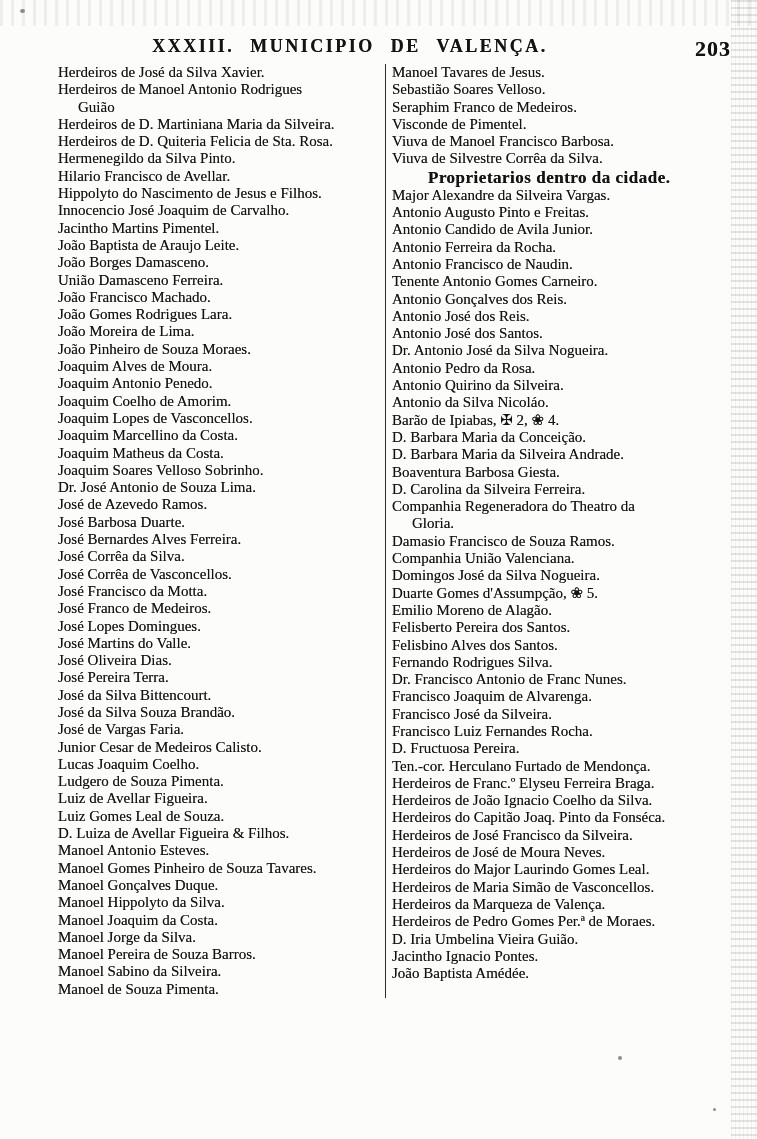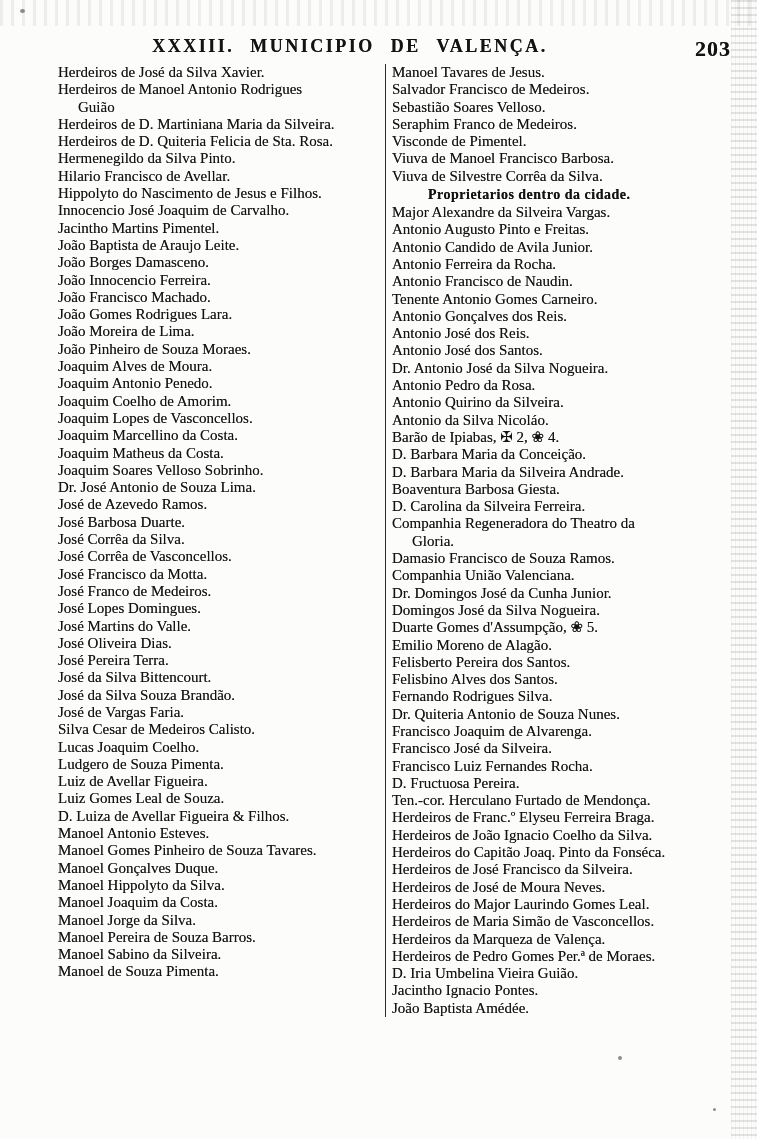--- a/index.html
+++ b/index.html
@@ -56,21 +56,21 @@
     align-self: stretch;
   }
   .entry {
     white-space: pre-line;
     padding-left: 20px; text-indent: -20px;
     text-shadow: 0 0 0.5px rgba(0,0,0,0.55);
   }
   .section-heading {
     font-weight: bold;
     padding-left: 36px;
-    font-size: 14px;
+    font-size: 17px;
     line-height: 19px;
     letter-spacing: 0.5px;
     text-shadow: 0 0 0.5px rgba(0,0,0,0.7);
   }
 </style>
 </head>
 <body>
 
 <div class="page">
 
@@ -92,47 +92,48 @@
 Guião</div>
         <div class="entry">Herdeiros de D. Martiniana Maria da Silveira.</div>
         <div class="entry">Herdeiros de D. Quiteria Felicia de Sta. Rosa.</div>
         <div class="entry">Hermenegildo da Silva Pinto.</div>
         <div class="entry">Hilario Francisco de Avellar.</div>
         <div class="entry">Hippolyto do Nascimento de Jesus e Filhos.</div>
         <div class="entry">Innocencio José Joaquim de Carvalho.</div>
         <div class="entry">Jacintho Martins Pimentel.</div>
         <div class="entry">João Baptista de Araujo Leite.</div>
         <div class="entry">João Borges Damasceno.</div>
-        <div class="entry">João Innocencio Ferreira.</div>
+        <div class="entry">União Damasceno Ferreira.</div>
         <div class="entry">João Francisco Machado.</div>
         <div class="entry">João Gomes Rodrigues Lara.</div>
         <div class="entry">João Moreira de Lima.</div>
         <div class="entry">João Pinheiro de Souza Moraes.</div>
         <div class="entry">Joaquim Alves de Moura.</div>
         <div class="entry">Joaquim Antonio Penedo.</div>
         <div class="entry">Joaquim Coelho de Amorim.</div>
         <div class="entry">Joaquim Lopes de Vasconcellos.</div>
         <div class="entry">Joaquim Marcellino da Costa.</div>
         <div class="entry">Joaquim Matheus da Costa.</div>
         <div class="entry">Joaquim Soares Velloso Sobrinho.</div>
         <div class="entry">Dr. José Antonio de Souza Lima.</div>
         <div class="entry">José de Azevedo Ramos.</div>
         <div class="entry">José Barbosa Duarte.</div>
+        <div class="entry">José Bernardes Alves Ferreira.</div>
         <div class="entry">José Corrêa da Silva.</div>
         <div class="entry">José Corrêa de Vasconcellos.</div>
         <div class="entry">José Francisco da Motta.</div>
         <div class="entry">José Franco de Medeiros.</div>
         <div class="entry">José Lopes Domingues.</div>
         <div class="entry">José Martins do Valle.</div>
         <div class="entry">José Oliveira Dias.</div>
         <div class="entry">José Pereira Terra.</div>
         <div class="entry">José da Silva Bittencourt.</div>
         <div class="entry">José da Silva Souza Brandão.</div>
         <div class="entry">José de Vargas Faria.</div>
-        <div class="entry">Silva Cesar de Medeiros Calisto.</div>
+        <div class="entry">Junior Cesar de Medeiros Calisto.</div>
         <div class="entry">Lucas Joaquim Coelho.</div>
         <div class="entry">Ludgero de Souza Pimenta.</div>
         <div class="entry">Luiz de Avellar Figueira.</div>
         <div class="entry">Luiz Gomes Leal de Souza.</div>
         <div class="entry">D. Luiza de Avellar Figueira &amp; Filhos.</div>
         <div class="entry">Manoel Antonio Esteves.</div>
         <div class="entry">Manoel Gomes Pinheiro de Souza Tavares.</div>
         <div class="entry">Manoel Gonçalves Duque.</div>
         <div class="entry">Manoel Hippolyto da Silva.</div>
         <div class="entry">Manoel Joaquim da Costa.</div>
@@ -140,21 +141,20 @@
         <div class="entry">Manoel Pereira de Souza Barros.</div>
         <div class="entry">Manoel Sabino da Silveira.</div>
         <div class="entry">Manoel de Souza Pimenta.</div>
       </div>
 
     <div class="divider"></div>
 
     <div class="col col-right">
       <div>
           <div class="entry">Manoel Tavares de Jesus.</div>
-          <div class="entry">Salvador Francisco de Medeiros.</div>
           <div class="entry">Sebastião Soares Velloso.</div>
           <div class="entry">Seraphim Franco de Medeiros.</div>
           <div class="entry">Visconde de Pimentel.</div>
           <div class="entry">Viuva de Manoel Francisco Barbosa.</div>
           <div class="entry">Viuva de Silvestre Corrêa da Silva.</div>
         </div>
       <div class="section-heading">Proprietarios dentro da cidade.</div>
       <div>
           <div class="entry">Major Alexandre da Silveira Vargas.</div>
           <div class="entry">Antonio Augusto Pinto e Freitas.</div>
@@ -171,28 +171,27 @@
           <div class="entry">Antonio da Silva Nicoláo.</div>
           <div class="entry">Barão de Ipiabas, ✠ 2, ❀ 4.</div>
           <div class="entry">D. Barbara Maria da Conceição.</div>
           <div class="entry">D. Barbara Maria da Silveira Andrade.</div>
           <div class="entry">Boaventura Barbosa Giesta.</div>
           <div class="entry">D. Carolina da Silveira Ferreira.</div>
           <div class="entry">Companhia Regeneradora do Theatro da
 Gloria.</div>
           <div class="entry">Damasio Francisco de Souza Ramos.</div>
           <div class="entry">Companhia União Valenciana.</div>
-          <div class="entry">Dr. Domingos José da Cunha Junior.</div>
           <div class="entry">Domingos José da Silva Nogueira.</div>
           <div class="entry">Duarte Gomes d'Assumpção, ❀ 5.</div>
           <div class="entry">Emilio Moreno de Alagão.</div>
           <div class="entry">Felisberto Pereira dos Santos.</div>
           <div class="entry">Felisbino Alves dos Santos.</div>
           <div class="entry">Fernando Rodrigues Silva.</div>
-          <div class="entry">Dr. Quiteria Antonio de Souza Nunes.</div>
+          <div class="entry">Dr. Francisco Antonio de Franc Nunes.</div>
           <div class="entry">Francisco Joaquim de Alvarenga.</div>
           <div class="entry">Francisco José da Silveira.</div>
           <div class="entry">Francisco Luiz Fernandes Rocha.</div>
           <div class="entry">D. Fructuosa Pereira.</div>
           <div class="entry">Ten.-cor. Herculano Furtado de Mendonça.</div>
           <div class="entry">Herdeiros de Franc.º Elyseu Ferreira Braga.</div>
           <div class="entry">Herdeiros de João Ignacio Coelho da Silva.</div>
           <div class="entry">Herdeiros do Capitão Joaq. Pinto da Fonséca.</div>
           <div class="entry">Herdeiros de José Francisco da Silveira.</div>
           <div class="entry">Herdeiros de José de Moura Neves.</div>

